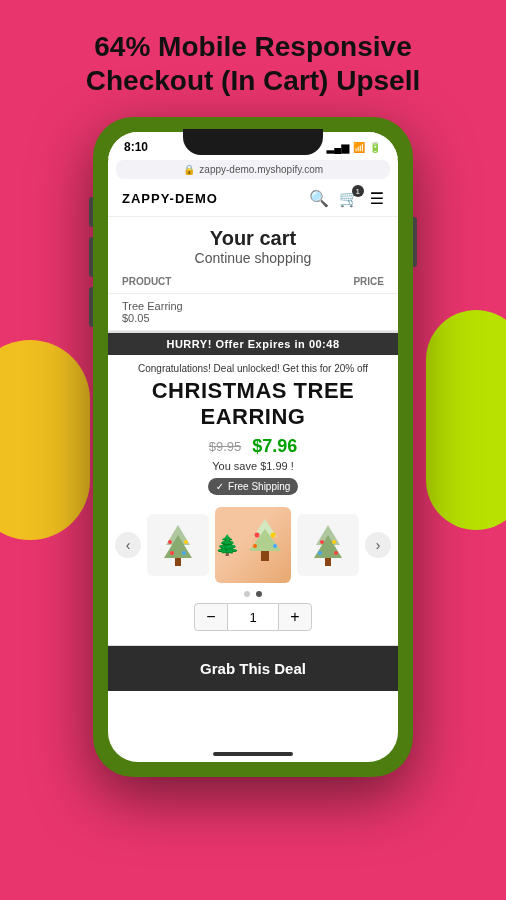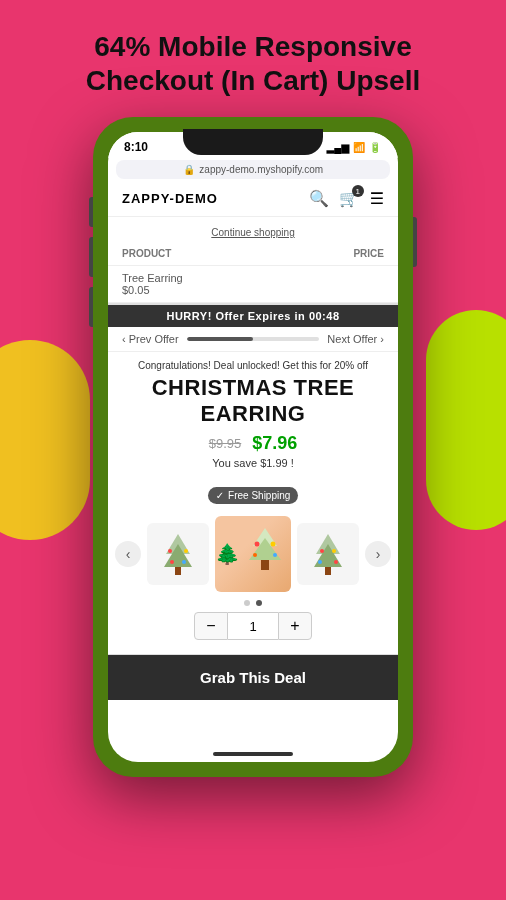--- a/index.html
+++ b/index.html
@@ -127,23 +127,22 @@
     .cart-header {
       text-align: center;
       padding: 10px 14px 4px;
     }
     .cart-title {
       font-size: 20px;
       font-weight: 700;
       color: #222;
     }
     .cart-continue {
-      font-size: 10px;
+      font-size: 14px;
       color: #555;
-      text-decoration: underline;
     }
 
     
     .cart-table-header {
       display: flex;
       justify-content: space-between;
       padding: 6px 14px;
       font-size: 10px;
       font-weight: 600;
       color: #777;
@@ -239,21 +238,21 @@
     }
     .price-discounted {
       font-size: 18px;
       font-weight: 700;
       color: #00a000;
     }
 
     .savings-text {
       font-size: 11px;
       color: #333;
-      margin-bottom: 16px;
+      margin-bottom: 4px;
     }
 
     .free-shipping-badge {
       display: inline-flex;
       align-items: center;
       gap: 4px;
       background: #555;
       color: #fff;
       font-size: 10px;
       padding: 3px 8px;
@@ -482,47 +481,41 @@
       <div class="store-icons">
         <span>🔍</span>
         <span style="position:relative;">
           🛒<sup style="font-size:8px;position:absolute;top:-4px;right:-4px;background:#333;color:#fff;border-radius:50%;width:12px;height:12px;display:flex;align-items:center;justify-content:center;">1</sup>
         </span>
         <span>☰</span>
       </div>
     </div>
 
     <div class="cart-header">
+      <div class="cart-title">Your cart</div>
       <div class="cart-continue">Continue shopping</div>
     </div>
 
     <div class="cart-table-header">
       <span>PRODUCT</span>
       <span>PRICE</span>
     </div>
 
     <div class="cart-item-row">
       <span>Tree Earring</span>
       <span>$0.05</span>
     </div>
 
     <div class="upsell-widget">
 
       <div class="upsell-timer-bar">
         <span>HURRY! Offer Expires in</span>
         <span class="timer-highlight">00:48</span>
       </div>
 
-      <div class="upsell-nav">
-        <span class="nav-prev">‹ Prev Offer</span>
-        <div class="progress-bar-container">
-          <div class="progress-bar-fill"></div>
-        </div>
-        <span class="nav-next">Next Offer ›</span>
-      </div>
 
       <div class="upsell-body">
         <div class="deal-congrats">Congratulations! Deal unlocked! Get this for 20% off</div>
         <div class="deal-name">CHRISTMAS TREE EARRING</div>
 
         <div class="pricing-row">
           <span class="price-original">$9.95</span>
           <span class="price-discounted">$7.96</span>
         </div>
 

